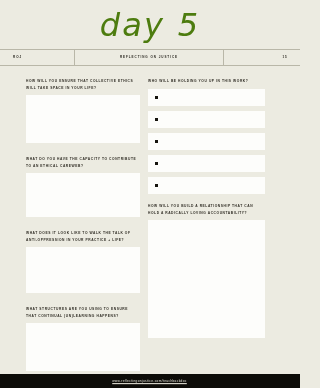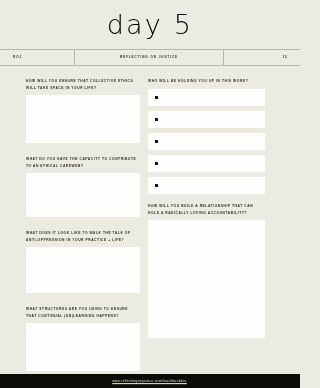--- a/index.html
+++ b/index.html
@@ -18,25 +18,26 @@
   
   .title-area {
     height: 49px;
     display: flex;
     align-items: center;
     justify-content: center;
     background: #ecebe1;
   }
   .title-text {
     font-family: "DejaVu Sans", sans-serif;
-    font-size: 27px;
+    font-size: 32px;
     font-weight: 300;
     letter-spacing: 2.2px;
-    color: #000000;
+    color: #4d7c0f;
     line-height: 1;
+    font-style: italic;
   }
 
   
   .header-strip {
     display: flex;
     height: 17px;
     border-top: 1px solid #b9b7a8;
     border-bottom: 1px solid #b9b7a8;
     background: #ecebe1;
     box-sizing: border-box;

